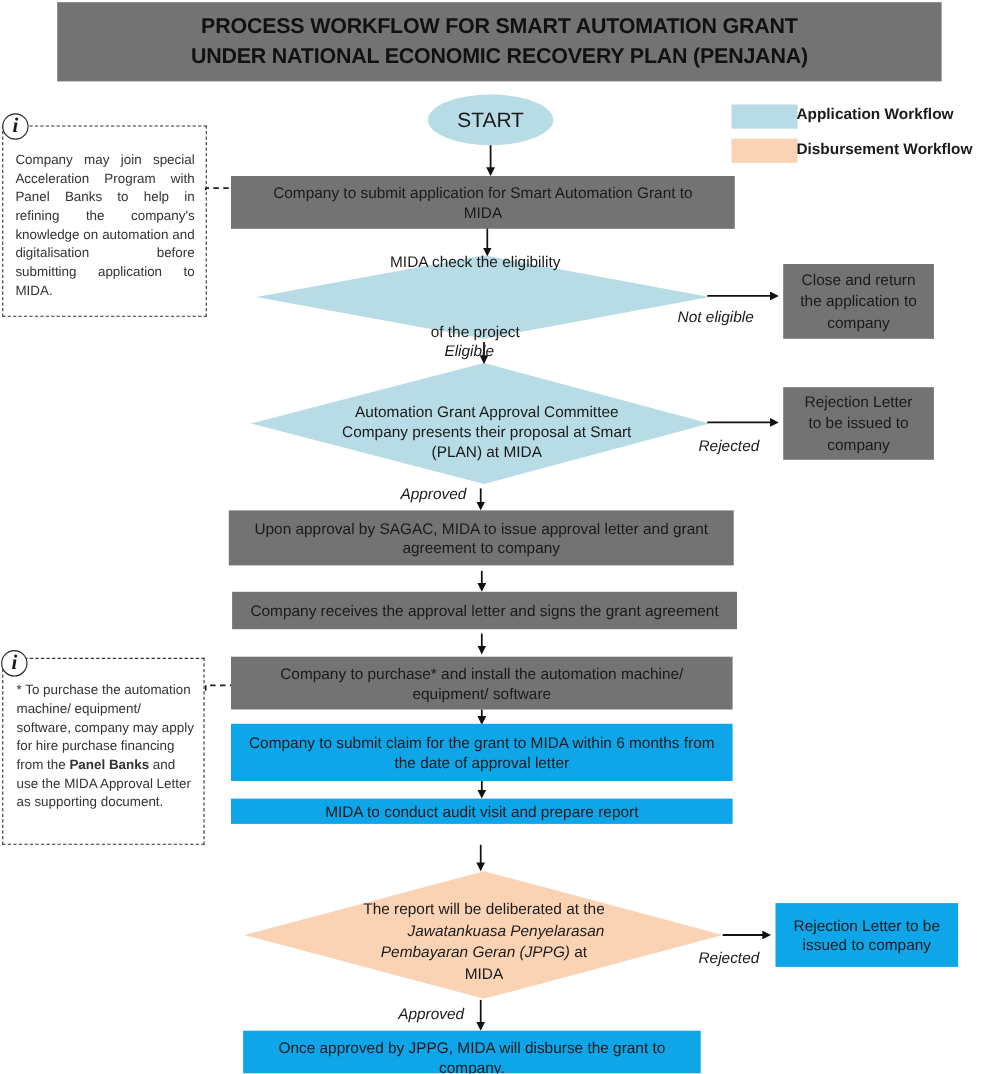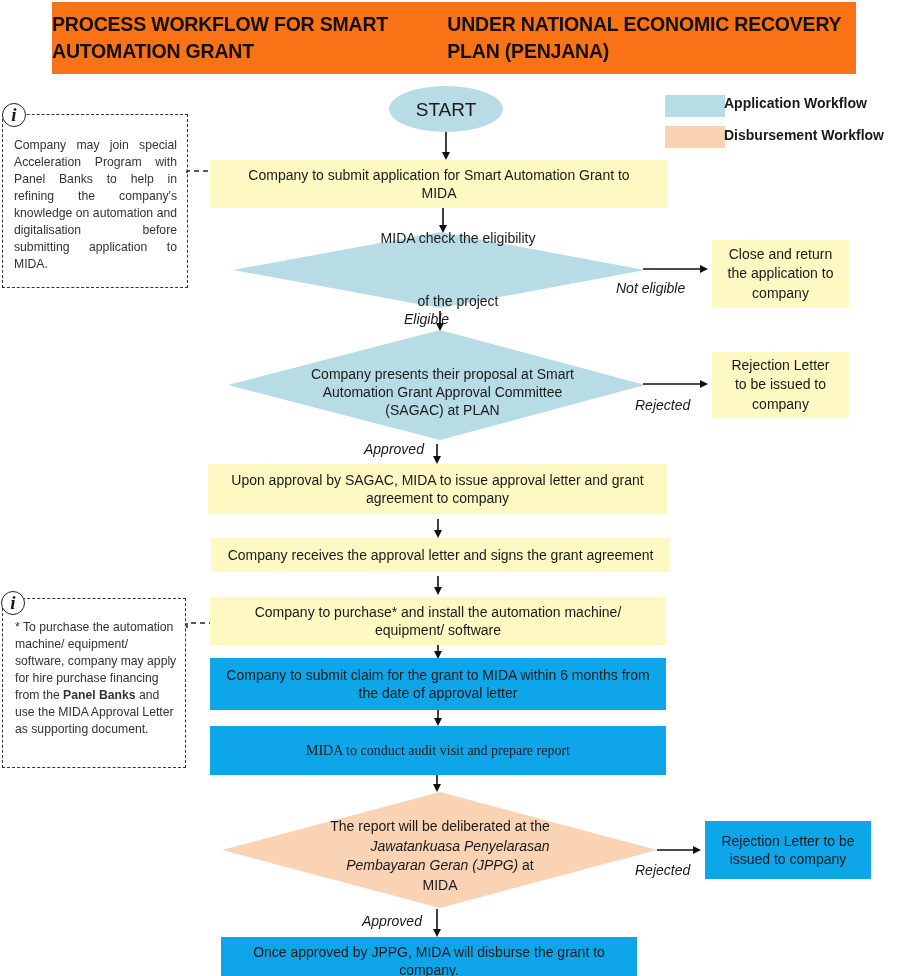--- a/index.html
+++ b/index.html
@@ -1,22 +1,22 @@
 <!DOCTYPE html>
 <html><head>
 <meta charset="utf-8">
 <style>
   html, body { margin:0; padding:0; background:#ffffff; }
   body { width:908px; height:976px; position:relative; overflow:hidden;
          font-family:"Liberation Sans", sans-serif; color:#1a1a1a; }
   .abs { position:absolute; }
-  .title-box { left:52px; top:2px; width:804px; height:72px; background:#f97316;
-    display:flex; justify-content:center; align-items:center;
+  .title-box { left:52px; top:2px; width:804px; height:72px; background:#737373;
+    display:flex; flex-direction:column; justify-content:center; align-items:center;
     font-weight:bold; font-size:19.5px; line-height:27px; letter-spacing:-0.2px; color:#111; }
-  .blue { background:#fef9c3; }
+  .blue { background:#737373; }
   .peach { background:#0ea5e9; }
   .box { display:flex; align-items:center; justify-content:center; text-align:center;
     font-size:14px; line-height:18px; padding:0 12px; box-sizing:border-box; }
   .legend-swatch { width:60px; height:22px; }
   .legend-label { font-weight:bold; font-size:14px; }
   .note { border:1.5px dashed #333; box-sizing:border-box; font-size:12.2px; line-height:17px; color:#333; }
   .info-icon { width:24px; height:24px; border:1.5px solid #222; border-radius:50%; background:#fff;
     display:flex; align-items:center; justify-content:center; font-family:"Liberation Serif", serif;
     font-style:italic; font-weight:bold; font-size:19px; box-sizing:border-box; }
   .dtext { text-align:center; font-size:14px; line-height:19px; display:flex; flex-direction:column; justify-content:center; align-items:center; }
@@ -75,43 +75,43 @@
 </div>
 <div class="abs info-icon" style="left:2px;top:103px;">i</div>
 
 <div class="abs note" style="left:2px;top:598px;width:184px;height:170px;padding:20px 8px 0 12px;">
   <span>* To purchase the automation machine/ equipment/ software, company may apply for hire purchase financing from the </span><b>Panel Banks</b><span> and use the MIDA Approval Letter as supporting document.</span>
 </div>
 <div class="abs info-icon" style="left:1px;top:591px;">i</div>
 
 <div class="abs box blue" style="left:210px;top:160px;width:458px;height:48px;padding:0 24px;">Company to submit application for Smart Automation Grant to MIDA</div>
 
-<div class="abs dtext" style="left:348px;top:250px;width:220px;height:40px;gap:44px;">
+<div class="abs dtext" style="left:322px;top:250px;width:220px;height:40px;gap:44px;">
   <div>MIDA check the eligibility</div>
   <div>of the project</div>
 </div>
 <div class="abs lbl" style="left:616px;top:280px;">Not eligible</div>
 <div class="abs lbl" style="left:368px;top:311px;margin-left:36px;">Eligible</div>
 <div class="abs box blue" style="left:712px;top:240px;width:137px;height:68px;font-size:14px;line-height:19.5px;">Close and return the application to company</div>
 
 <div class="abs dtext" style="left:290px;top:365px;width:305px;height:54px;line-height:18px;">
+  <div>Automation Grant Approval Committee</div>
   <div>Company presents their proposal at Smart</div>
-  <div>Automation Grant Approval Committee</div>
-  <div>(SAGAC) at PLAN</div>
+  <div>(PLAN) at MIDA</div>
 </div>
 <div class="abs lbl" style="left:635px;top:397px;">Rejected</div>
 <div class="abs box blue" style="left:712px;top:352px;width:137px;height:66px;font-size:14px;line-height:19.5px;padding:0 14px;">Rejection Letter to be issued to company</div>
 <div class="abs lbl" style="left:364px;top:441px;">Approved</div>
 
 <div class="abs box blue" style="left:208px;top:464px;width:459px;height:50px;padding:0 10px;">Upon approval by SAGAC, MIDA to issue approval letter and grant agreement to company</div>
 <div class="abs box blue" style="left:211px;top:538px;width:459px;height:34px;">Company receives the approval letter and signs the grant agreement</div>
 <div class="abs box blue" style="left:210px;top:597px;width:456px;height:48px;padding:0 40px;">Company to purchase* and install the automation machine/ equipment/ software</div>
 
 <div class="abs box peach" style="left:210px;top:658px;width:456px;height:52px;padding:0 16px;">Company to submit claim for the grant to MIDA within 6 months from the date of approval letter</div>
-<div class="abs box peach" style="left:210px;top:726px;width:456px;height:49px;font-family:Liberation Serif, serif;">MIDA to conduct audit visit and prepare report</div>
+<div class="abs box peach" style="left:210px;top:726px;width:456px;height:23px;">MIDA to conduct audit visit and prepare report</div>
 
 <div class="abs dtext" style="left:300px;top:816px;width:280px;height:80px;line-height:19.5px;text-align:center;">
   <div>The report will be deliberated at the</div>
   <div style="font-style:italic;margin-left:40px;">Jawatankuasa Penyelarasan</div>
   <div><i>Pembayaran Geran (JPPG)</i><span> at</span></div>
   <div>MIDA</div>
 </div>
 <div class="abs lbl" style="left:635px;top:862px;">Rejected</div>
 <div class="abs box peach" style="left:705px;top:821px;width:166px;height:58px;padding:0 10px;">Rejection Letter to be issued to company</div>
 <div class="abs lbl" style="left:362px;top:913px;">Approved</div>

